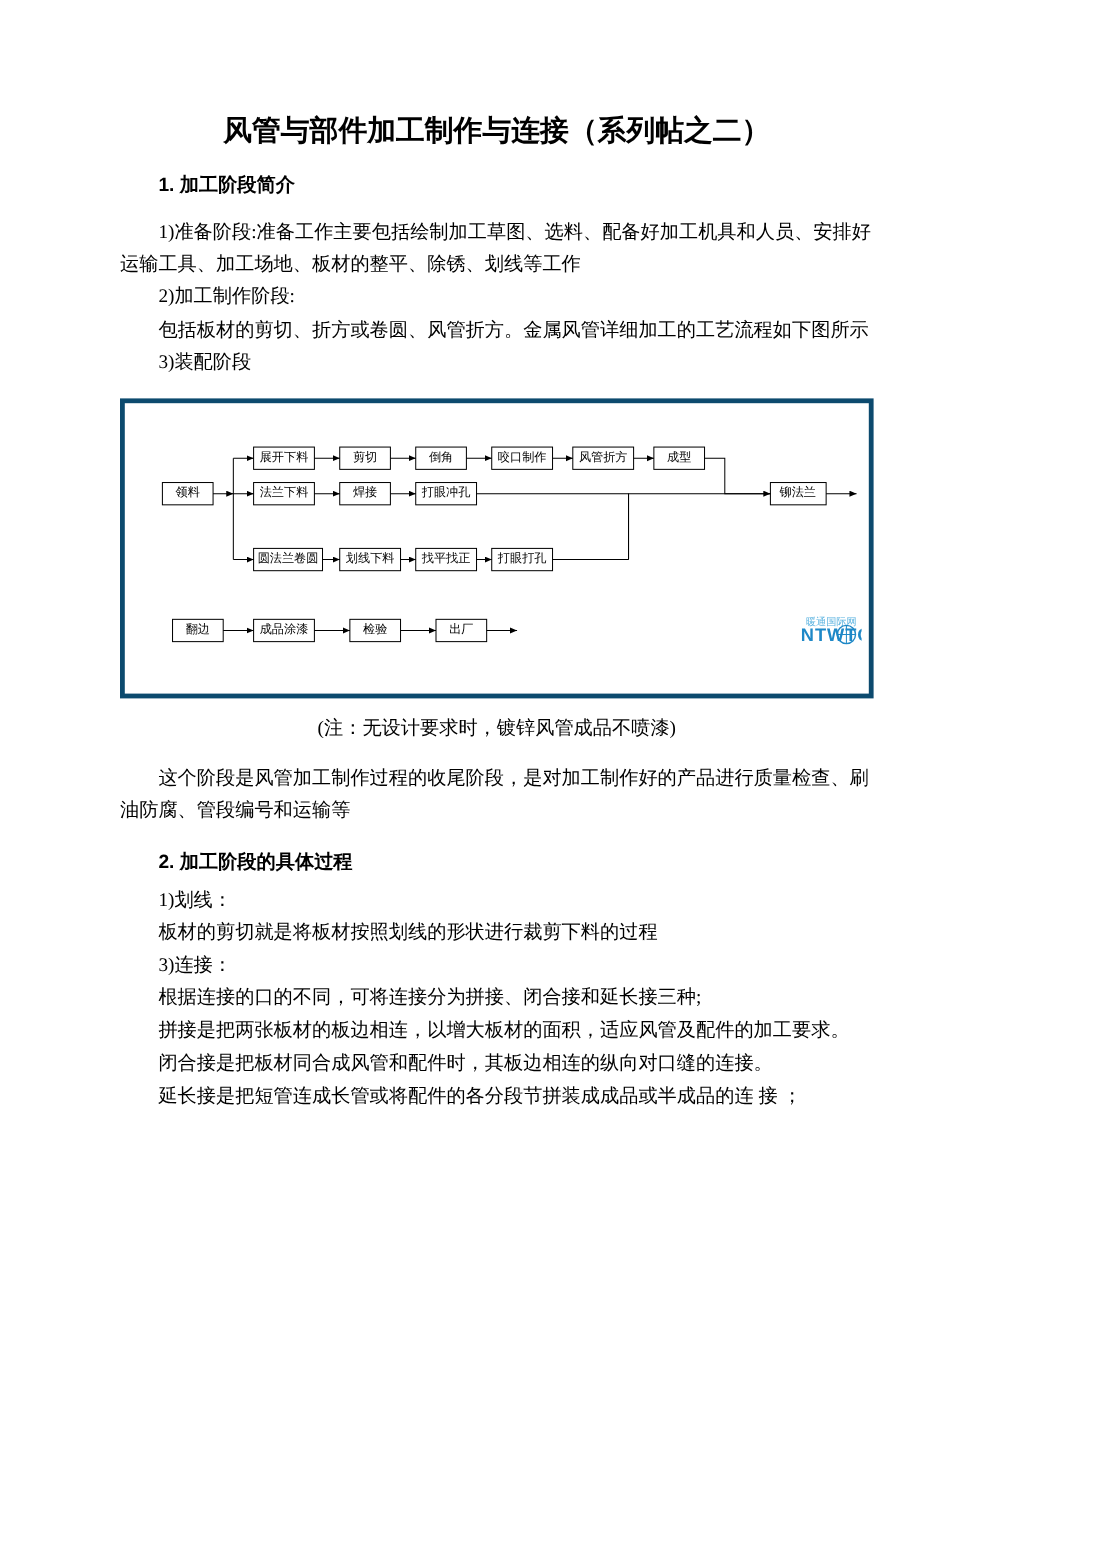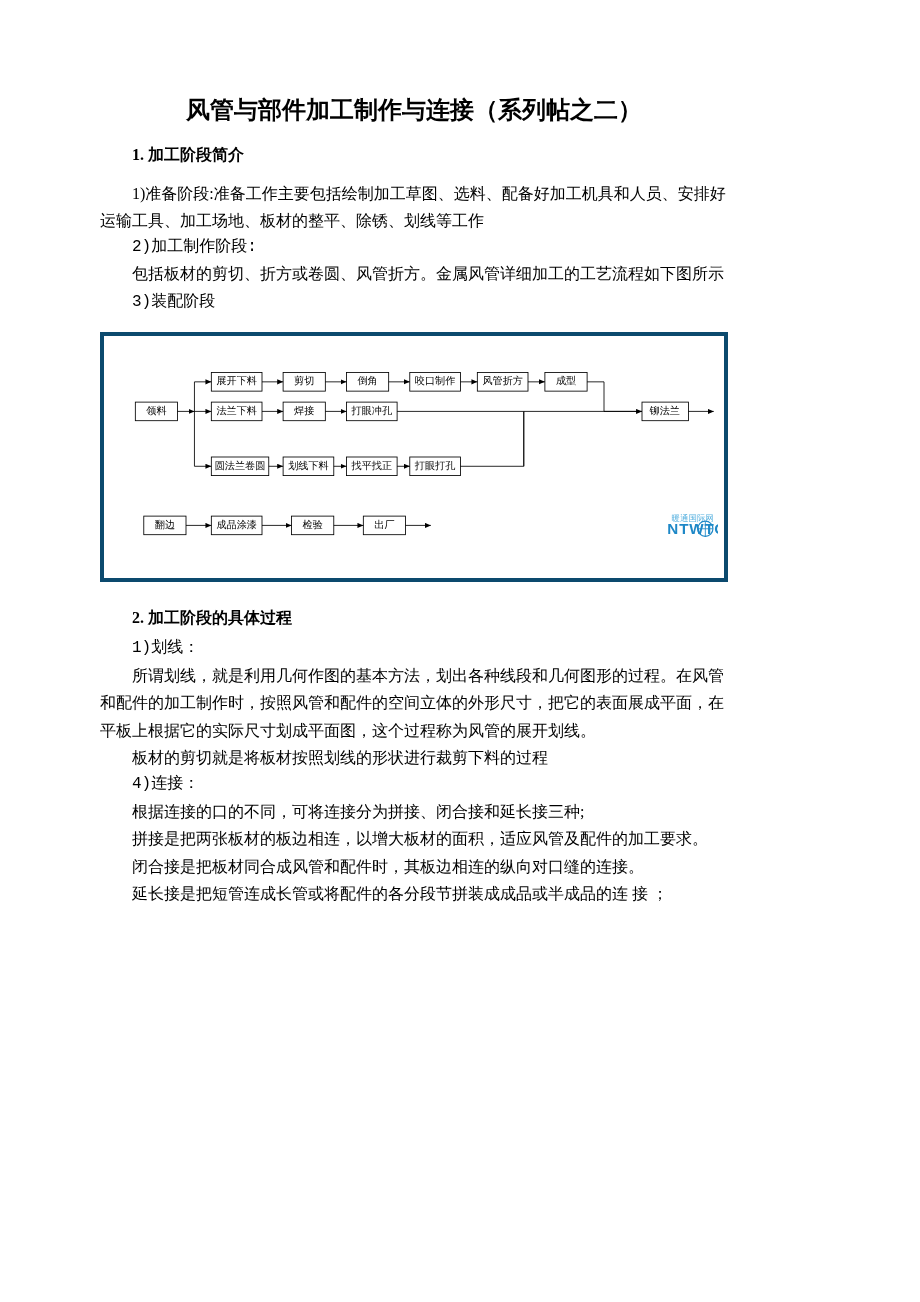--- a/index.html
+++ b/index.html
@@ -22,28 +22,27 @@
     font-size: 24px;
     font-weight: bold;
     font-family: "SimHei","黑体",sans-serif;
     margin-bottom: 10px;
   }
   .section-h {
     font-weight: bold;
     text-indent: 2em;
     margin-top: 6px;
     margin-bottom: 4px;
-    font-family: Liberation Serif, serif;
+    font-family: Liberation Sans, sans-serif;
   }
   .para {
     text-indent: 2em;
   }
   .para-sub {
     text-indent: 2em;
-    font-family: Liberation Mono, monospace;
   }
   .diagram-wrap {
     border: 4px solid #0c4a6e;
     margin: 16px 0 6px 0;
     padding: 6px 6px 6px 6px;
   }
   svg { display:block; }
   .box { fill:#fff; stroke:#000; stroke-width:1; }
   .ftxt { font-family:"SimSun","宋体",serif; font-size:12px; text-anchor:middle; dominant-baseline:middle; }
   .ln { stroke:#000; stroke-width:1; fill:none; }
@@ -152,26 +151,27 @@
       <line class="ln" x1="350" y1="196" x2="380" y2="196" marker-end="url(#ah)"></line>
 
       <text x="690" y="188" class="ftxt" style="font-size:10px;fill:#5bb3e0">暖通国际网</text>
       <text x="660" y="206" class="watermark-txt" style="font-size:18px;font-weight:bold;fill:#1e88c7;letter-spacing:1px">NTWTO</text>
       <circle cx="705" cy="200" r="9" fill="none" stroke="#1e88c7" stroke-width="1.4"></circle>
       <line x1="696" y1="200" x2="714" y2="200" stroke="#1e88c7" stroke-width="1"></line>
       <line x1="705" y1="191" x2="705" y2="209" stroke="#1e88c7" stroke-width="1"></line>
     </svg>
   </div>
 
+  <div class="note">(注：无设计要求时，镀锌风管成品不喷漆)</div>
 
+  <div class="para">这个阶段是风管加工制作过程的收尾阶段，是对加工制作好的产品进行质量检查、刷油防腐、管段编号和运输等</div>
 
   <div style="height:10px"></div>
   <div class="section-h">2. 加工阶段的具体过程</div>
   <div class="para-sub">1)划线：</div>
-  <div class="para">所谓划线，就是利用几何作图的基本方法，划出各种线段和几何图形的过程。在风管和配件的加工制作时，按照风管和配件的空间立体的外形尺寸，把它的表面展成平面，在平板上根据它的实际尺寸划成平面图，这个过程称为风管的展开划线。</div>
   <div class="para">板材的剪切就是将板材按照划线的形状进行裁剪下料的过程</div>
-  <div class="para-sub">4)连接：</div>
+  <div class="para-sub">3)连接：</div>
   <div class="para">根据连接的口的不同，可将连接分为拼接、闭合接和延长接三种;</div>
   <div class="para">拼接是把两张板材的板边相连，以增大板材的面积，适应风管及配件的加工要求。</div>
   <div class="para">闭合接是把板材同合成风管和配件时，其板边相连的纵向对口缝的连接。</div>
   <div class="para">延长接是把短管连成长管或将配件的各分段节拼装成成品或半成品的连  接  ；</div>
 
 </div>
 
 </body></html>

